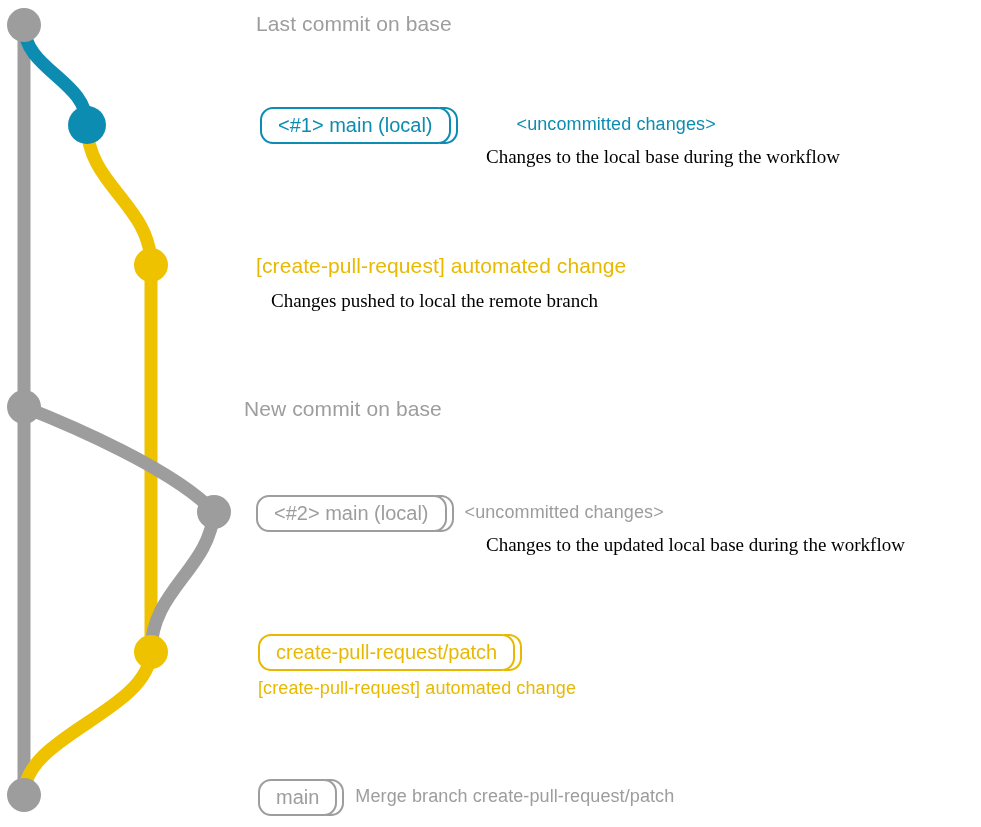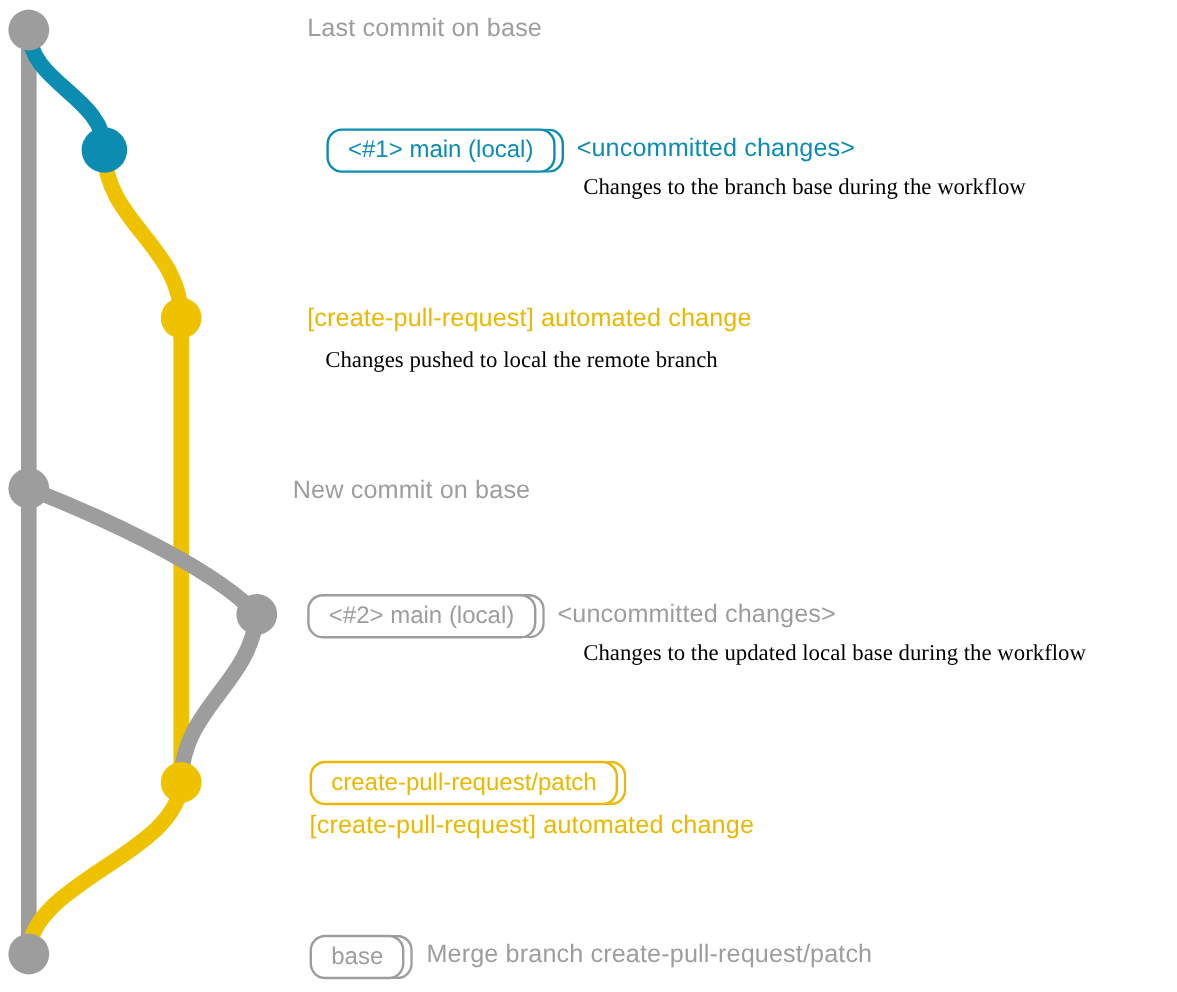--- a/index.html
+++ b/index.html
@@ -77,21 +77,21 @@
     border: 2px solid currentColor;
     border-left: none;
     border-top-right-radius: 13px;
     border-bottom-right-radius: 13px;
     z-index: 1;
   }
 
   
   .ref-headline {
     font-family: "Liberation Sans", sans-serif;
-    font-size: 21px;
+    font-size: 18px;
     line-height: 34px;
     letter-spacing: 0.1px;
     flex: 0 0 auto;
   }
 
   
   .subtext {
     position: absolute;
     font-family: "Liberation Serif", serif;
     font-size: 19px;
@@ -135,28 +135,28 @@
     <circle cx="24" cy="795" r="17" fill="#9d9d9d"></circle>
   </g>
 </svg>
 
 <div class="annotations">
 
   <div class="row" style="left:256px; top:11px;">
     <span class="headline c-gray">Last commit on base</span>
   </div>
 
-  <div class="row" style="left:272px; top:107px;">
+  <div class="row" style="left:260px; top:107px;gap:48px;">
     <span class="badge-wrap c-teal">
       <span class="badge-tail"></span>
       <span class="badge">&lt;#1&gt; main (local)</span>
     </span>
     <span class="ref-headline c-teal">&lt;uncommitted changes&gt;</span>
   </div>
-  <div class="subtext" style="left:486px; top:146px;">Changes to the branch base during the workflow</div>
+  <div class="subtext" style="left:486px; top:146px;">Changes to the local base during the workflow</div>
 
   <div class="row" style="left:256px; top:253px;">
     <span class="headline c-amber">[create-pull-request] automated change</span>
   </div>
   <div class="subtext" style="left:271px; top:290px;">Changes pushed to local the remote branch</div>
 
   <div class="row" style="left:244px; top:396px;">
     <span class="headline c-gray">New commit on base</span>
   </div>
 
@@ -173,18 +173,18 @@
     <span class="badge-wrap c-amber">
       <span class="badge-tail"></span>
       <span class="badge">create-pull-request/patch</span>
     </span>
     <span class="ref-headline c-amber">[create-pull-request] automated change</span>
   </div>
 
   <div class="row" style="left:258px; top:779px;">
     <span class="badge-wrap c-gray">
       <span class="badge-tail"></span>
-      <span class="badge">base</span>
+      <span class="badge">main</span>
     </span>
     <span class="ref-headline c-gray">Merge branch create-pull-request/patch</span>
   </div>
 
 </div>
 
 </body></html>

